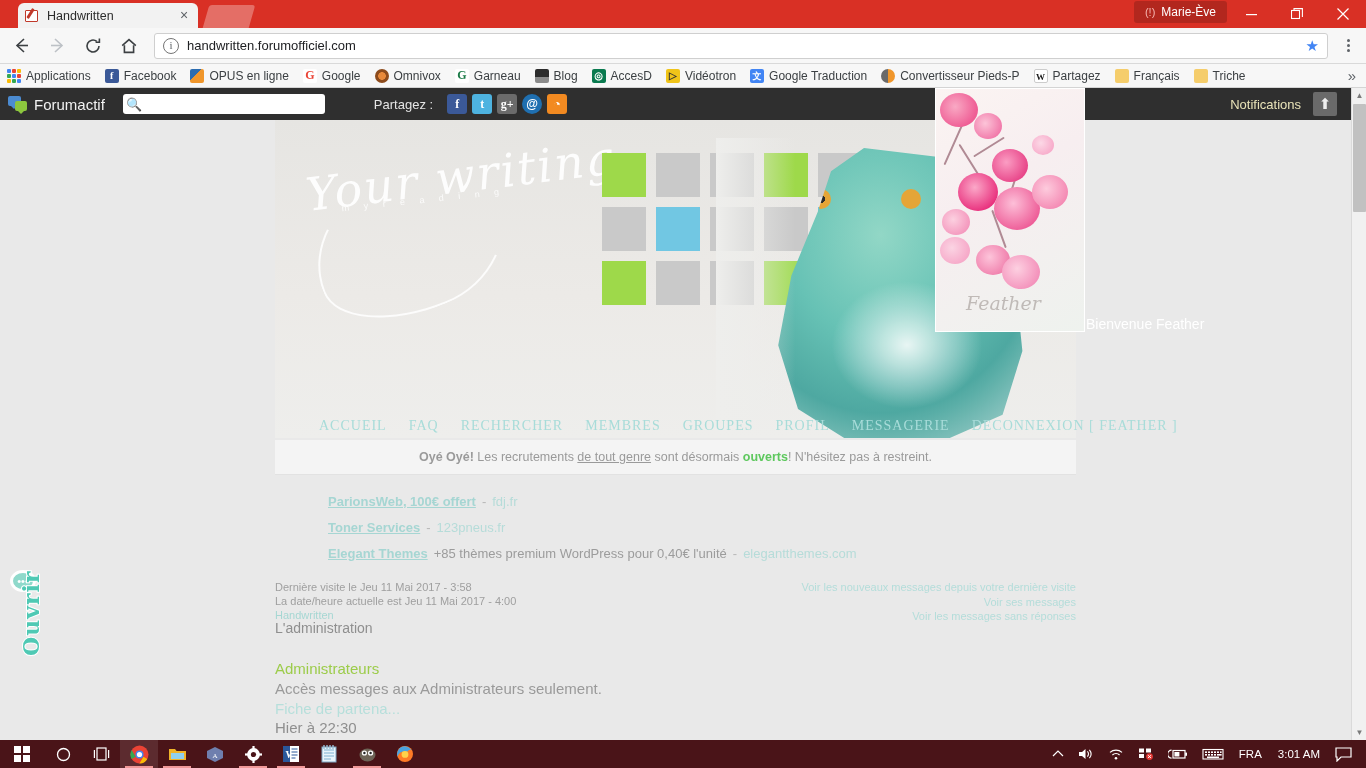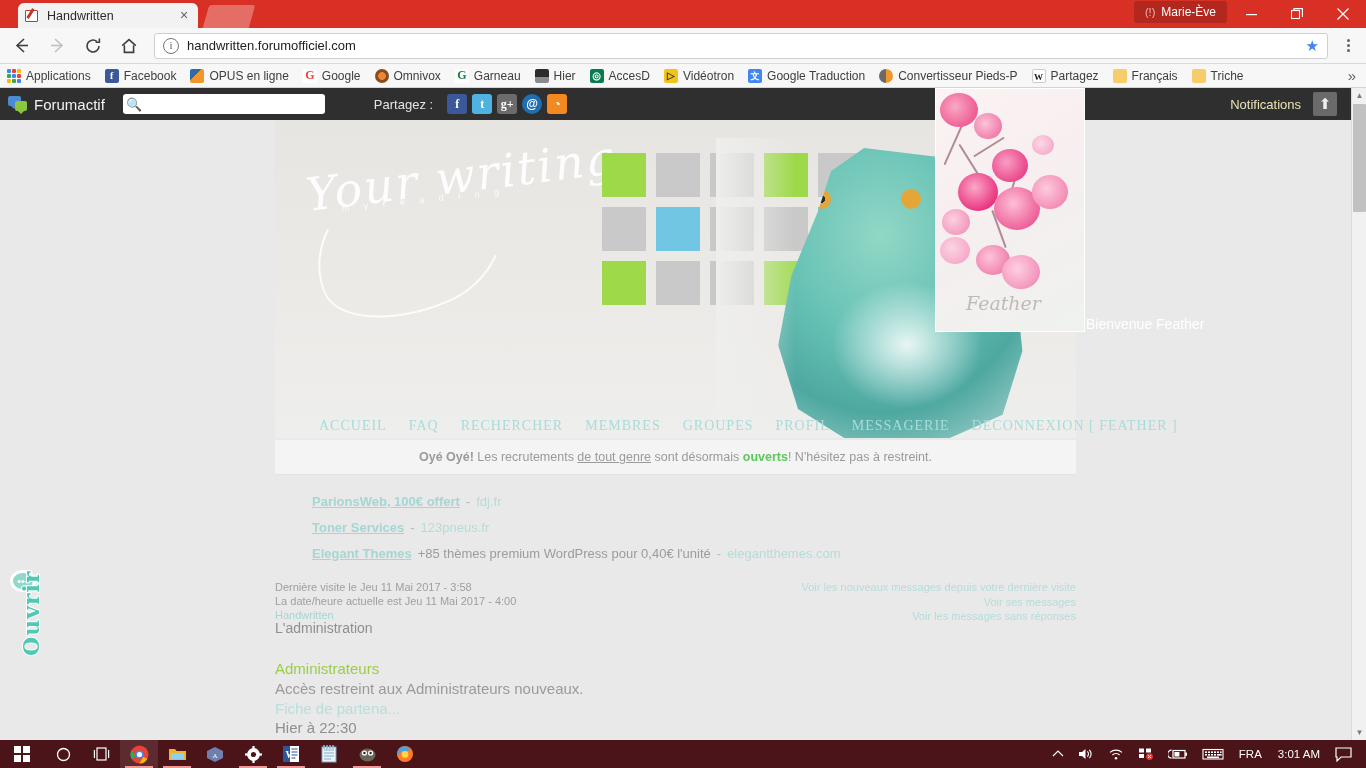--- a/index.html
+++ b/index.html
@@ -260,21 +260,21 @@
   .announce b { font-weight: bold; }
   .announce u { text-decoration: underline; }
   .announce .grn { color: #5ec85e; }
 
   
   .ads {
     position: absolute; top: 400px; left: 275px; width: 801px;
     font-size: 13px; color: #9c9c9c;
   }
   .ad-line { height: 26px; display: flex; align-items: center; gap: 6px; padding-left: 37px; }
-  .ad-title { color: #a6d6d3; text-decoration: underline; font-weight: bold; cursor: pointer; }
+  .ad-title { color: #a6d6d3; text-decoration: underline; font-weight: bold; cursor: pointer; margin-left: 16px; }
   .ad-dom { color: #b6dcd9; cursor: pointer; }
   .ad-sep { color: #b7b7b7; }
 
   
   .visitinfo {
     position: absolute; top: 492px; left: 275px; width: 801px; height: 60px;
     font-size: 11px; color: #9f9f9f; line-height: 14px;
   }
   .vi-left { position: absolute; left: 0; top: 0; }
   .vi-right { position: absolute; right: 0; top: 0; text-align: right;
@@ -470,21 +470,21 @@
       <span class="bm-label">Omnivox</span>
     </div>
 
     <div class="bm">
       <span class="bm-ico" style="background:#ffffff;color:#1a7a46;font-family:'Liberation Serif',serif;font-size:12px;line-height:13px">G</span>
       <span class="bm-label">Garneau</span>
     </div>
 
     <div class="bm">
       <span class="bm-ico" style="background:linear-gradient(180deg,#2c2c2c 0 55%,#8b8b8b 56% 100%)"></span>
-      <span class="bm-label">Hier</span>
+      <span class="bm-label">Blog</span>
     </div>
 
     <div class="bm">
       <span class="bm-ico" style="background:#0a7a4f">◎</span>
       <span class="bm-label">AccesD</span>
     </div>
 
     <div class="bm">
       <span class="bm-ico" style="background:#f0c419;color:#333">▷</span>
       <span class="bm-label">Vidéotron</span>
@@ -643,21 +643,21 @@
         <div>Voir les nouveaux messages depuis votre dernière visite</div>
         <div>Voir ses messages</div>
         <div>Voir les messages sans réponses</div>
       </div>
     </div>
 
     <div class="admin-head">L'administration</div>
 
     <div class="cat">
       <div class="cat-title">Administrateurs</div>
-      <div class="cat-desc">Accès restreint aux Administrateurs nouveaux.</div>
+      <div class="cat-desc">Accès messages aux Administrateurs seulement.</div>
       <div class="cat-last">Fiche de partena...</div>
       <div class="cat-time">Hier à 22:30</div>
     </div>
 
     <div class="side-tab">
       <div class="circ">•••</div>
       <div class="vert">Ouvrir</div>
     </div>
 
     <div class="pscroll">

